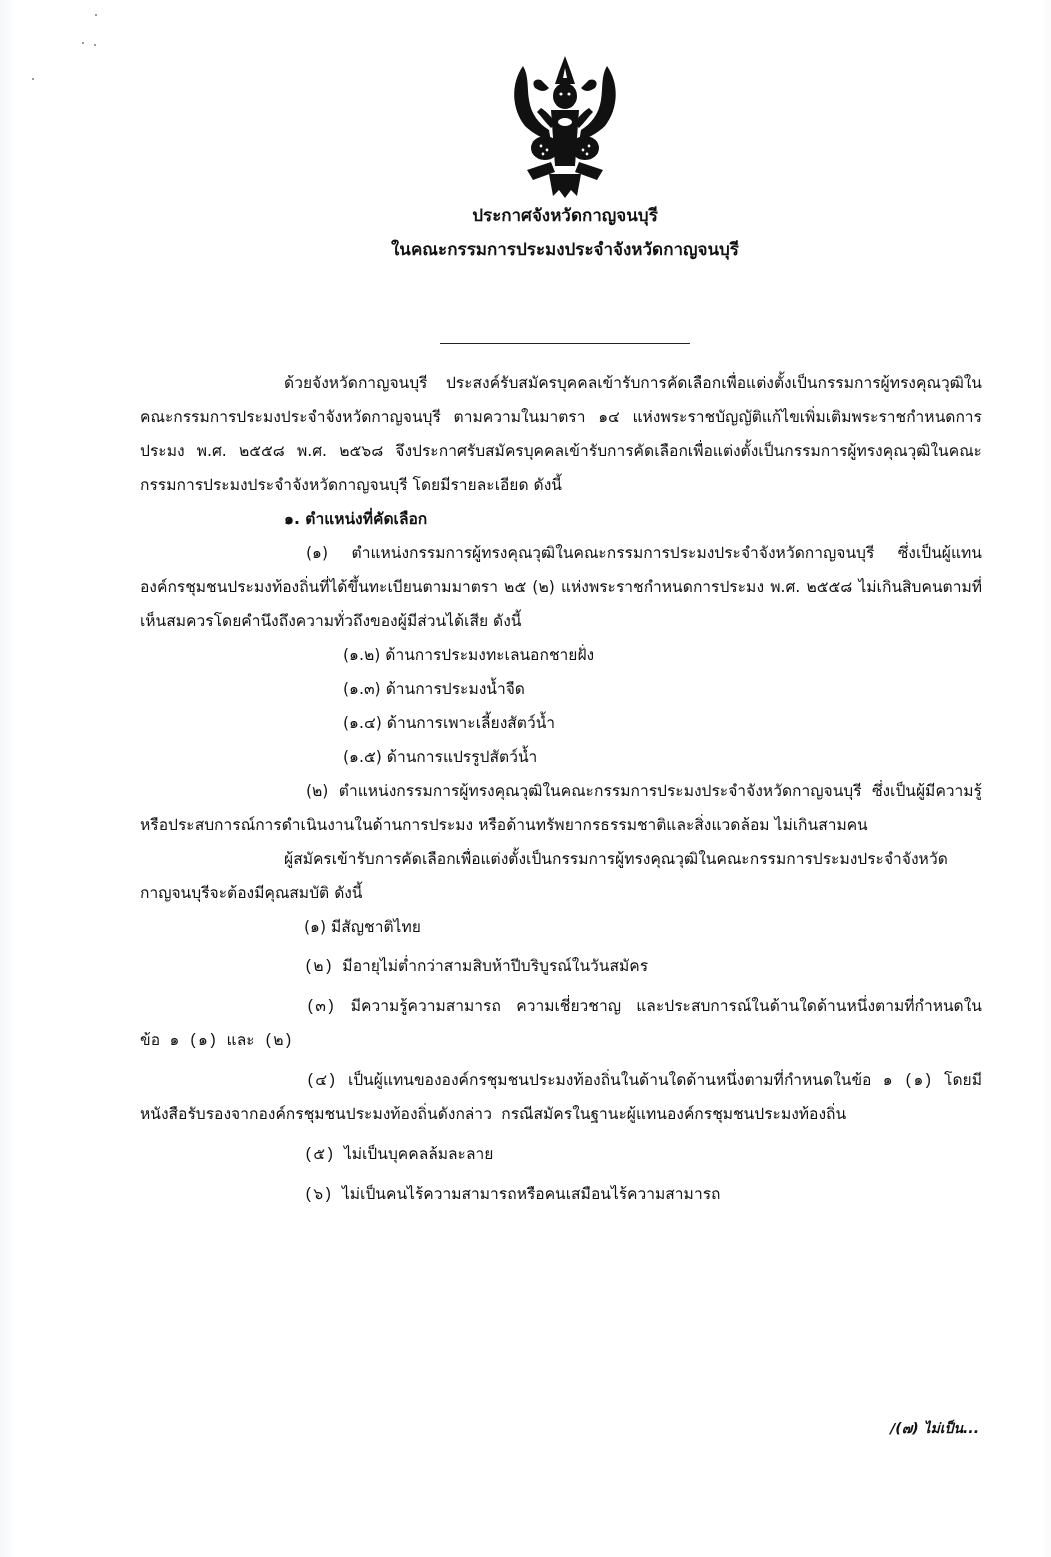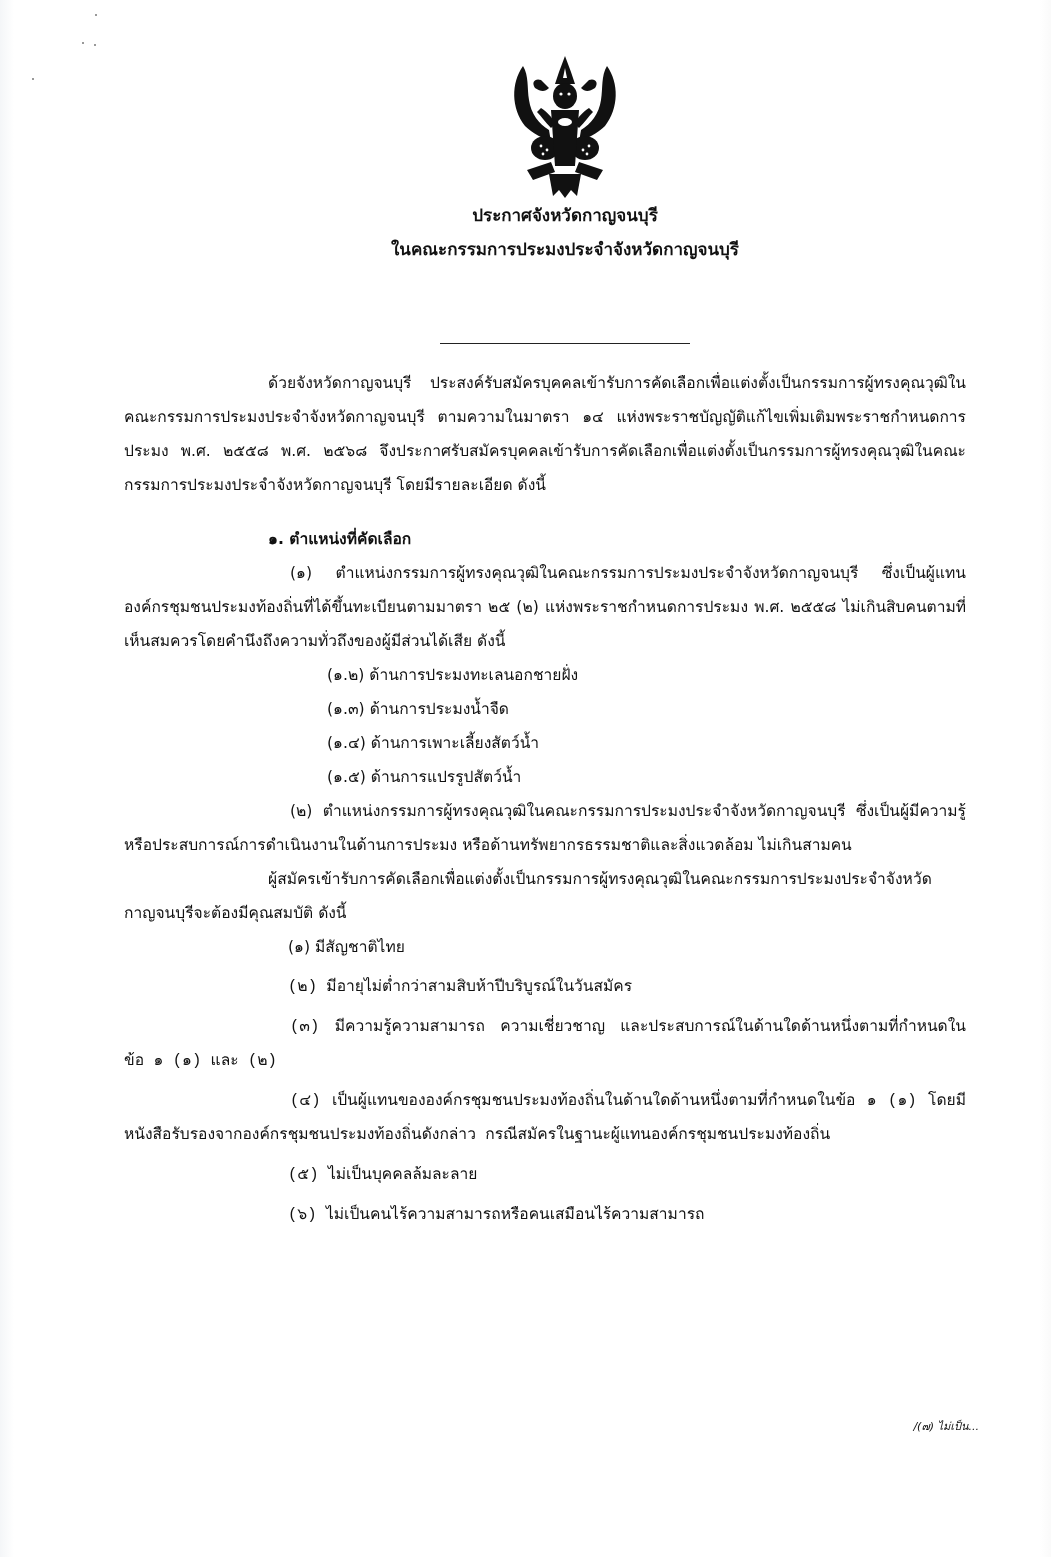--- a/index.html
+++ b/index.html
@@ -48,50 +48,50 @@
     .title-rule {
       position: absolute;
       left: 440px;
       top: 343px;
       width: 250px;
       height: 0;
       border-top: 1.5px solid #222;
     }
     .body {
       position: absolute;
-      left: 124px;
+      left: 140px;
       top: 366px;
       width: 842px;
       font-size: 15.6px;
       line-height: 34px;
     }
     .para {
       text-align: justify;
       text-align-last: left;
       margin: 0;
     }
     .indent-1 { text-indent: 144px; }
     .indent-2 { text-indent: 166px; }
     .indent-3 { text-indent: 144px; }
     .heading {
       font-weight: bold;
       padding-left: 144px;
       margin-top: 8px;
     }
     .subitem { padding-left: 203px; }
     .qual-item { padding-left: 164px; }
-    .sp-8 { margin-top: 20px; }
+    .sp-8 { margin-top: 0; }
     .sp-4 { margin-top: 6px; font-family: Liberation Mono, monospace; }
     .footer-cont {
       position: absolute;
       right: 72px;
       top: 1417px;
-      font-size: 11px;
+      font-size: 14px;
       font-style: italic;
-      font-weight: normal;
+      font-weight: bold;
     }
   </style>
 </head>
 <body>
 
 <div class="page">
 
   <span class="speck" style="left:95px;top:14px;"></span>
   <span class="speck" style="left:82px;top:42px;"></span>
   <span class="speck" style="left:94px;top:44px;"></span>

